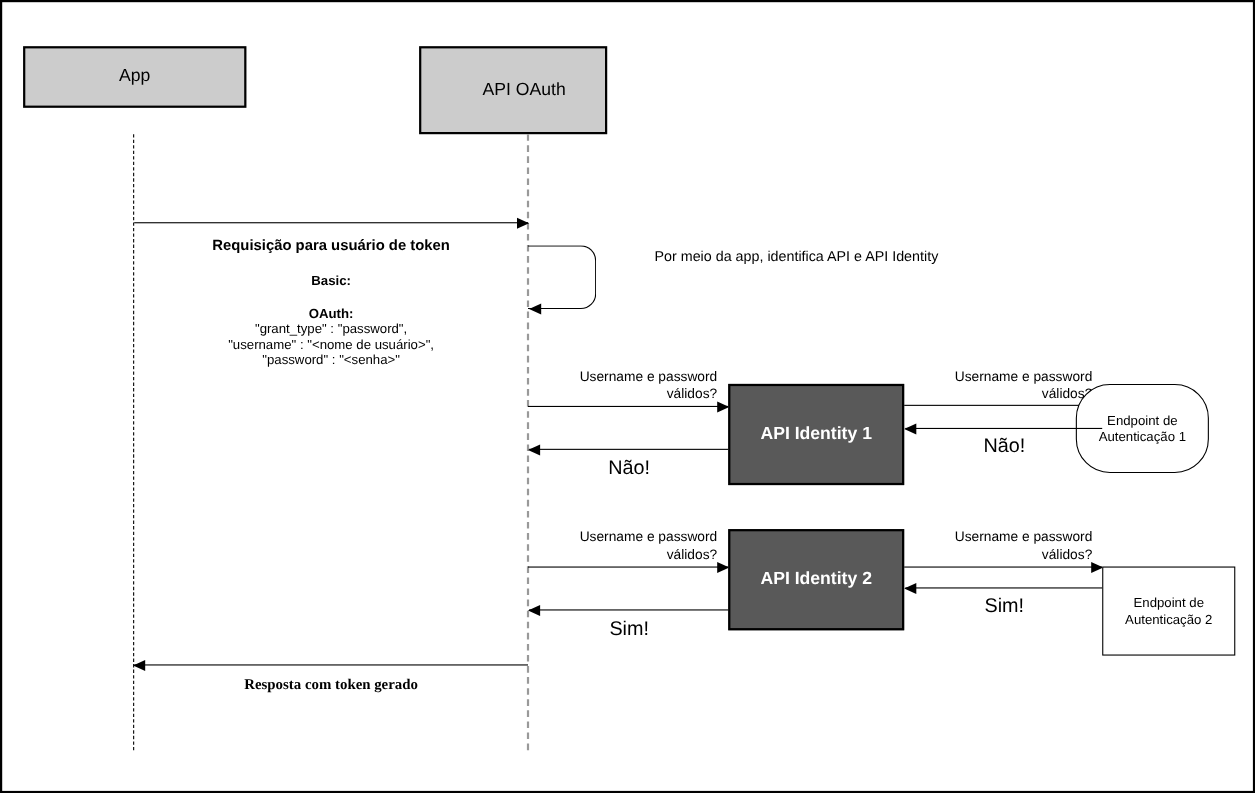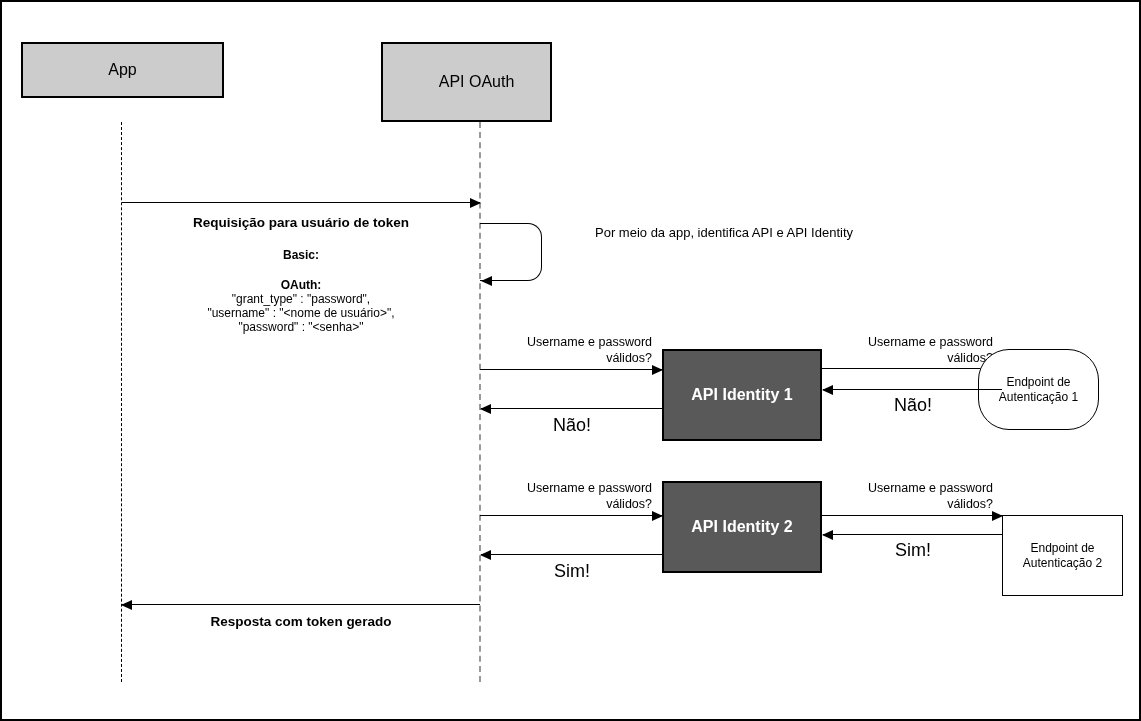--- a/index.html
+++ b/index.html
@@ -197,15 +197,15 @@
 
   <div class="q-label" style="left:831px; top:478px;">Username e password válidos?</div>
   <div class="arrow head-right" style="left:820px; top:513px; width:180px;"></div>
   <div class="endpoint-box" style="left:1000px; top:493px;margin-top:20px;">
     <span>Endpoint de Autenticação 2</span>
   </div>
   <div class="arrow head-left" style="left:821px; top:532px; width:179px;"></div>
   <div class="ans-label" style="left:831px; top:538px;">Sim!</div>
 
   <div class="arrow head-left" style="left:120px; top:602px; width:358px;"></div>
-  <div class="response-label" style="left:120px; top:612px; width:358px;">Resposta com token gerado</div>
+  <div class="response-label" style="left:120px; top:612px; width:358px;font-family:Liberation Serif, serif;">Resposta com token gerado</div>
 
 </div>
 
 </body></html>

